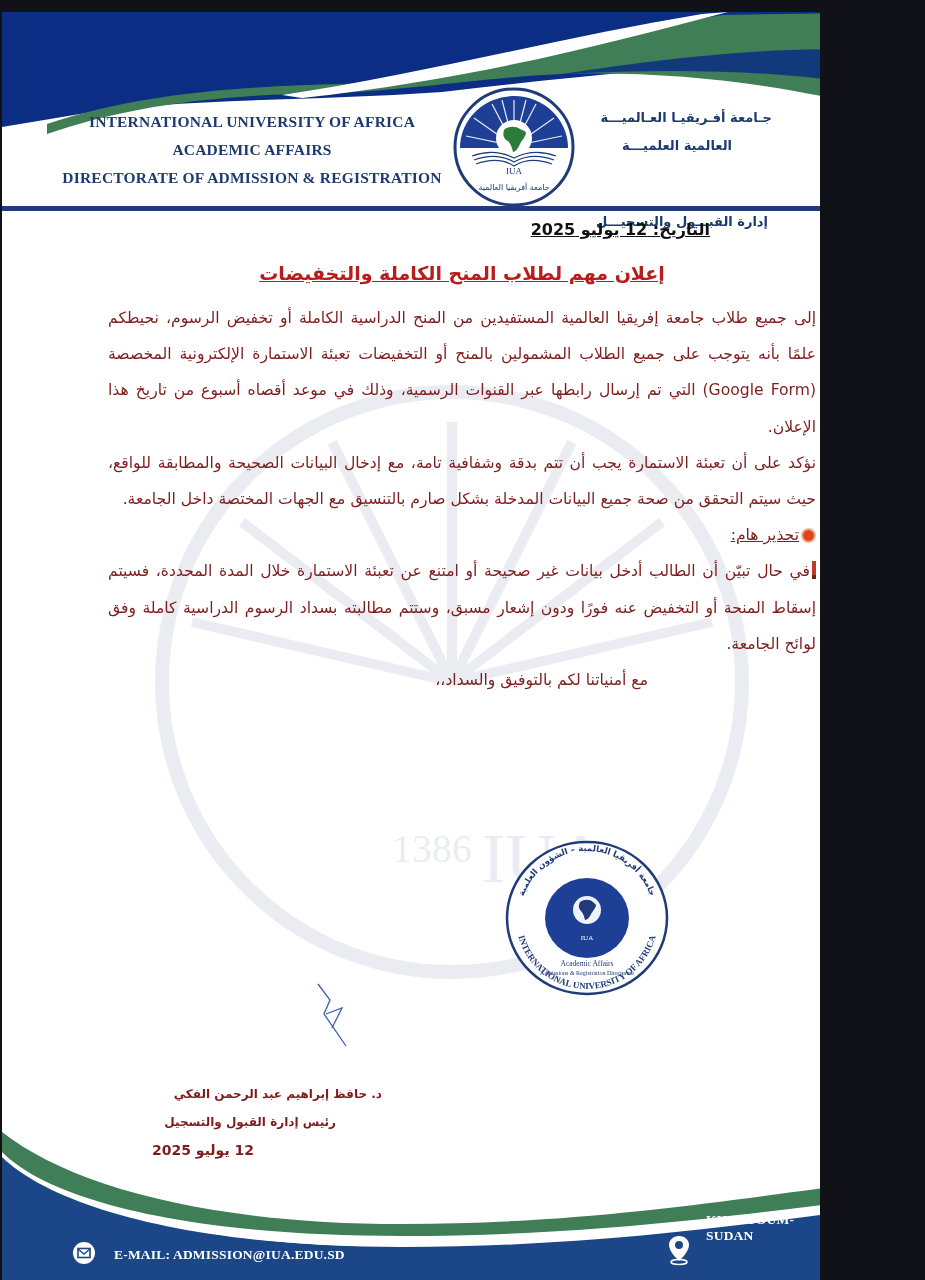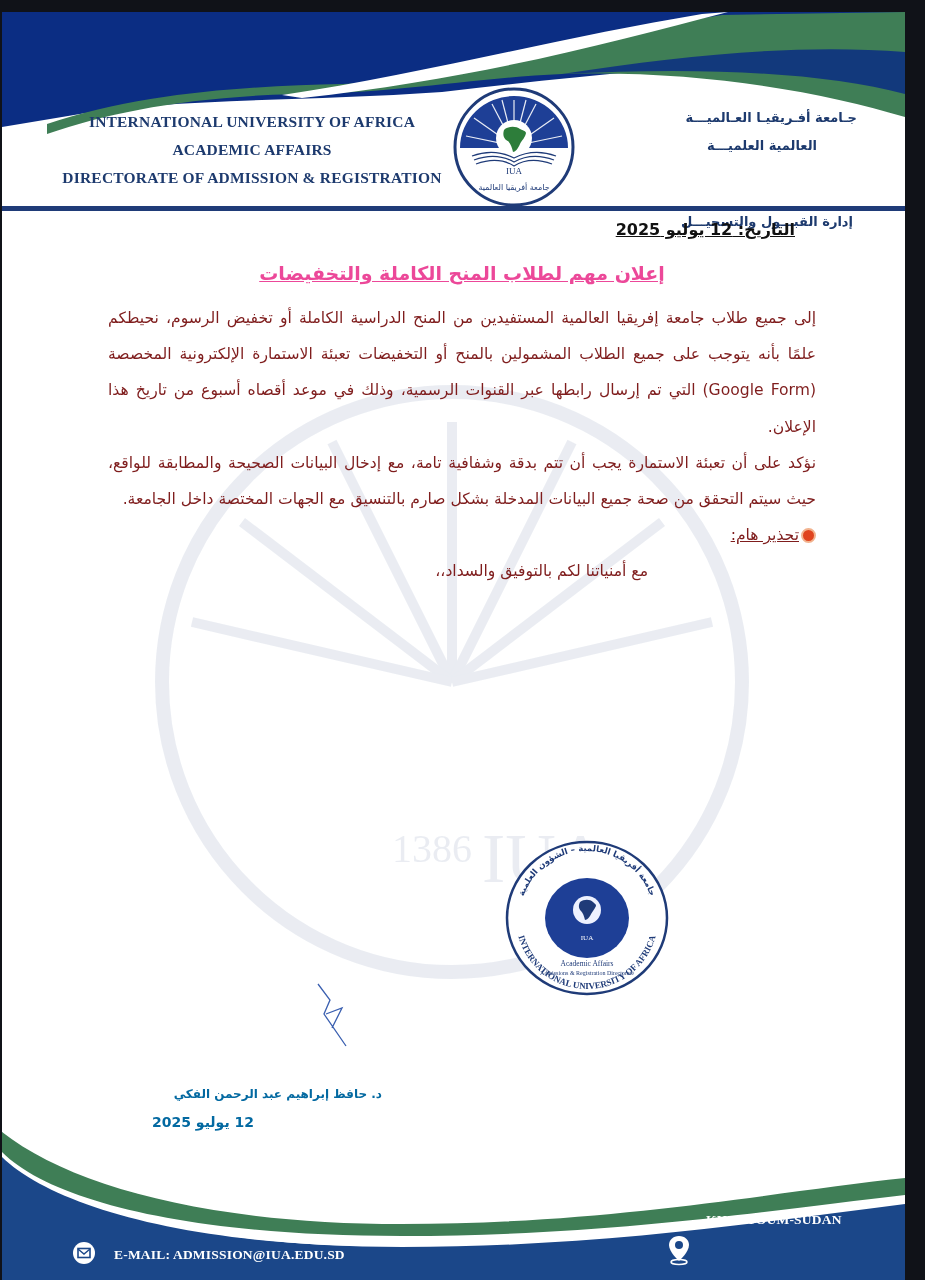--- a/index.html
+++ b/index.html
@@ -2,21 +2,21 @@
 <html><head>
 <meta charset="utf-8">
 <style>
   html, body { margin: 0; padding: 0; }
   body {
     width: 925px; height: 1280px; background: #101218;
     position: relative; overflow: hidden;
     font-family: "DejaVu Sans", sans-serif;
   }
   .page {
-    position: absolute; left: 2px; top: 12px; width: 903px; height: 1268px;
+    position: absolute; left: 2px; top: 12px; width: 818px; height: 1268px;
     background: #ffffff; overflow: hidden;
   }
   .svg-layer { position: absolute; left: 0; top: 0; }
   .hdr-en {
     position: absolute; left: 40px; top: 96px; width: 420px;
     font-family: "Liberation Serif", serif; font-weight: bold; color: #1d3a6e;
     text-align: center; font-size: 15.5px; line-height: 28px; letter-spacing: 0.2px;
   }
   .hdr-en div { white-space: nowrap; }
   .hdr-ar {
@@ -27,21 +27,21 @@
   .hdr-ar .l2 { padding-right: 40px; }
   .hdr-ar .l3 { padding-right: 4px; margin-top: 48px; }
   .logo { position: absolute; left: 450px; top: 74px; width: 125px; height: 122px; }
   .rule { position: absolute; left: 0; top: 194px; width: 903px; height: 5px; background: #1f3b78; }
   .date-top {
     position: absolute; right: 110px; top: 208px; direction: rtl;
     font-weight: bold; font-size: 16px; color: #111; text-decoration: underline;
   }
   .title {
     position: absolute; left: 100px; width: 720px; top: 250px; direction: rtl;
-    text-align: center; font-weight: bold; font-size: 19px; color: #ec4899; text-decoration: underline;
+    text-align: center; font-weight: bold; font-size: 19px; color: #b91c1c; text-decoration: underline;
   }
   .body {
     position: absolute; left: 106px; width: 708px; top: 288px; direction: rtl;
     text-align: justify; font-size: 15.6px; line-height: 36.2px; color: #7f1d1d;
     text-align-last: right;
   }
   .body p { margin: 0; }
   .warn-title {
     display: inline-block; text-decoration: underline; font-size: 15.6px;
     padding-left: 20px;
@@ -54,21 +54,21 @@
   .excl-icon {
     display: inline-block; width: 4px; height: 18px; background: #c0392b;
     border-bottom: 4px solid #7a1e12; vertical-align: -3px; margin-left: 2px; box-sizing: border-box;
   }
   .closing { padding-right: 168px; }
   .watermark { position: absolute; left: 150px; top: 370px; opacity: 0.09; }
   .stamp { position: absolute; left: 500px; top: 826px; }
   .signature { position: absolute; left: 310px; top: 968px; }
   .sig-block {
     position: absolute; left: 100px; width: 280px; top: 1068px; direction: rtl; text-align: right;
-    font-weight: bold; font-size: 12px; color: #0369a1; line-height: 28px;
+    font-weight: bold; font-size: 12px; color: #7f1d1d; line-height: 28px;
   }
   .sig-block .title2 { padding-right: 46px; }
   .sig-block .date2 { padding-right: 128px; font-size: 14px; }
   .footer-text {
     position: absolute; font-family: "Liberation Serif", serif; font-weight: bold;
     color: #ffffff; font-size: 13.5px; letter-spacing: 0.2px;
   }
   .f-email { left: 112px; top: 1235px; }
   .f-loc { left: 704px; top: 1200px; }
   .mail-icon { position: absolute; left: 70px; top: 1229px; }
@@ -142,20 +142,23 @@
 
   <div class="date-top">التاريخ: 12 يوليو 2025</div>
   <div class="title">إعلان مهم لطلاب المنح الكاملة والتخفيضات</div>
 
   <div class="body">
     <p>إلى جميع طلاب جامعة إفريقيا العالمية المستفيدين من المنح الدراسية الكاملة أو تخفيض الرسوم، نحيطكم علمًا بأنه يتوجب على جميع الطلاب المشمولين بالمنح أو التخفيضات تعبئة الاستمارة الإلكترونية المخصصة (Google Form) التي تم إرسال رابطها عبر القنوات الرسمية، وذلك في موعد أقصاه أسبوع من تاريخ هذا الإعلان.</p>
     <p>نؤكد على أن تعبئة الاستمارة يجب أن تتم بدقة وشفافية تامة، مع إدخال البيانات الصحيحة والمطابقة للواقع، حيث سيتم التحقق من صحة جميع البيانات المدخلة بشكل صارم بالتنسيق مع الجهات المختصة داخل الجامعة.</p>
     <p>
       <span class="stop-icon"></span><span class="warn-title">تحذير هام:</span>
     </p>
+    <p>
+      <span class="excl-icon"></span><span>في حال تبيّن أن الطالب أدخل بيانات غير صحيحة أو امتنع عن تعبئة الاستمارة خلال المدة المحددة، فسيتم إسقاط المنحة أو التخفيض عنه فورًا ودون إشعار مسبق، وستتم مطالبته بسداد الرسوم الدراسية كاملة وفق لوائح الجامعة.</span>
+    </p>
     <p class="closing">مع أمنياتنا لكم بالتوفيق والسداد،،</p>
   </div>
 
   <svg class="stamp" width="170" height="160" viewBox="0 0 170 160">
     <defs>
       <path id="stampTop" d="M18,80 A67,67 0 0 1 152,80"></path>
       <path id="stampBottom" d="M14,80 A71,71 0 0 0 156,80"></path>
     </defs>
     <ellipse cx="85" cy="80" rx="80" ry="76" fill="#fff" stroke="#1f3b78" stroke-width="2.5"></ellipse>
     <ellipse cx="85" cy="80" rx="42" ry="40" fill="#1e3f96"></ellipse>
@@ -171,20 +174,21 @@
     <text x="85" y="128" text-anchor="middle" font-family="Liberation Serif, serif" font-size="7.5" fill="#1f3b78">Academic Affairs</text>
     <text x="85" y="137" text-anchor="middle" font-family="Liberation Serif, serif" font-size="6" fill="#1f3b78">Admissions &amp; Registration Directorate</text>
   </svg>
 
   <svg class="signature" width="50" height="70">
     <path d="M6,4 L18,20 L12,34 L34,66 M14,34 L30,28 L20,48" fill="none" stroke="#3a5fb0" stroke-width="1.3"></path>
   </svg>
 
   <div class="sig-block">
     <div>د. حافظ إبراهيم عبد الرحمن الفكي</div>
+    <div class="title2">رئيس إدارة القبول والتسجيل</div>
     <div class="date2">12 يوليو 2025</div>
   </div>
 
   <svg class="svg-layer" style="top:1120px" width="903" height="148">
     <path d="M0,0 C40,70 180,115 400,115 C600,115 760,90 903,72 V148 H0 Z" fill="#1b4789"></path>
     <path d="M0,10 C60,70 200,110 400,108 C600,106 760,82 903,65 V70 C760,88 600,112 400,114 C190,116 50,74 0,25 Z" fill="#ffffff"></path>
     <path d="M0,0 C70,55 210,92 400,92 C610,92 770,60 903,46 V63 C770,78 610,104 400,104 C190,104 50,70 0,20 Z" fill="#3f7e56"></path>
   </svg>
 
   <svg class="mail-icon" width="24" height="24">

